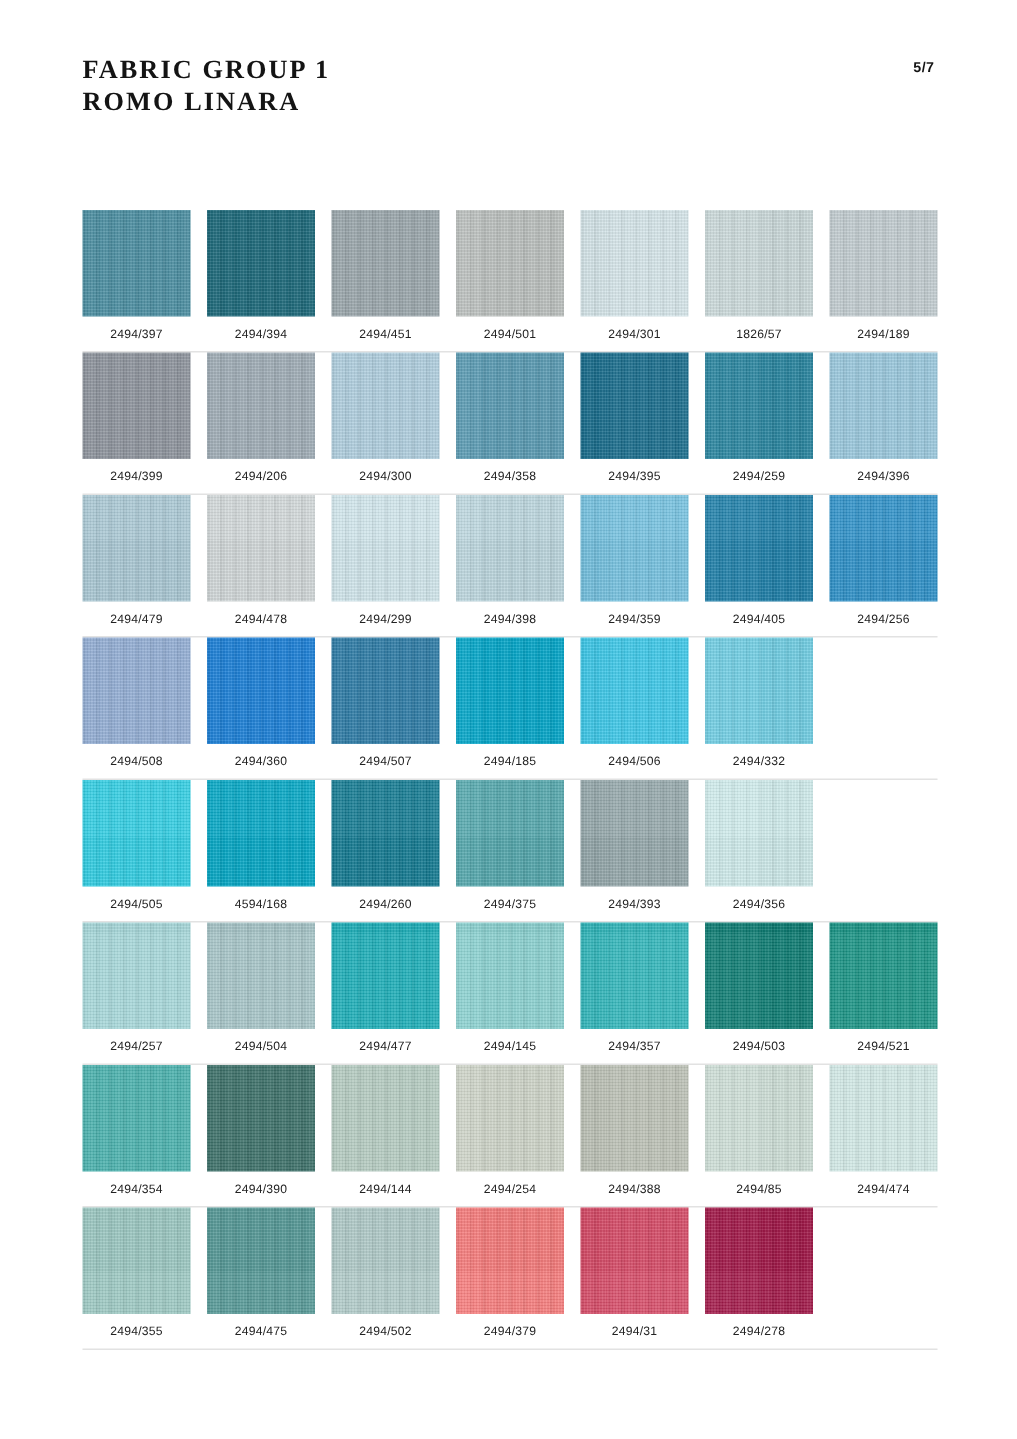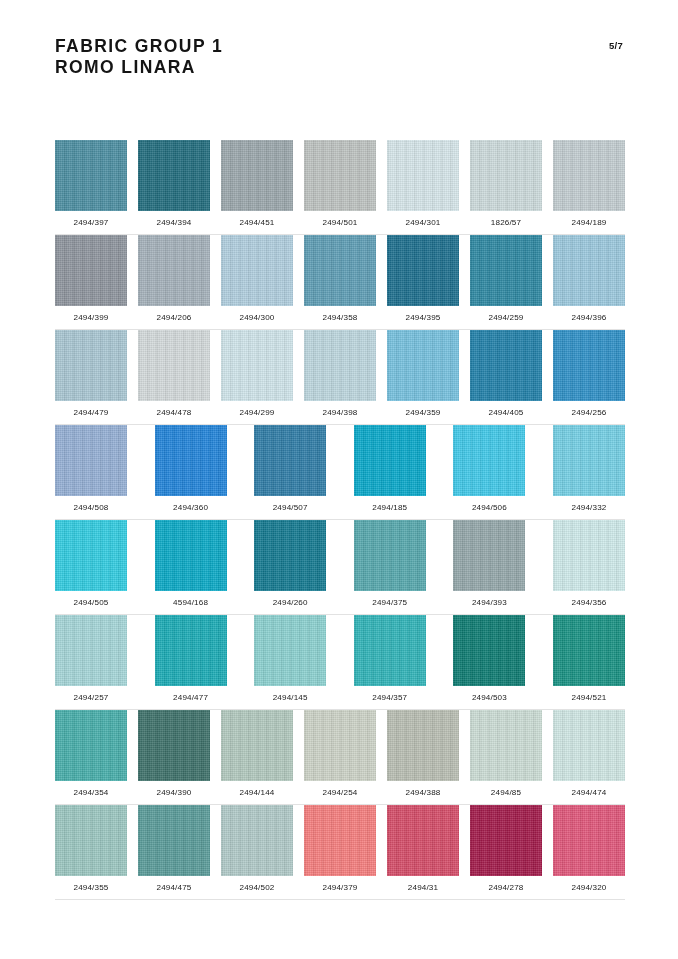--- a/index.html
+++ b/index.html
@@ -27,20 +27,21 @@
 
   
   .header {
     position: absolute;
     left: 55px;
     top: 36px;
     right: 55px;
   }
   .title-block {
     display: block;
+    font-family: Liberation Serif, serif;
   }
   .title-line {
     font-size: 17.5px;
     font-weight: 700;
     letter-spacing: 1.4px;
     line-height: 21px;
     color: #141414;
     white-space: nowrap;
   }
   .page-number {
@@ -68,21 +69,21 @@
     left: 55px;
     top: 140px;
     width: 570px;
   }
   .swatch-row {
     position: relative;
     height: 95px;
   }
   .row-cells {
     display: flex;
-    justify-content: space-between;
+    justify-content: flex-start;
   }
   .cell {
     width: 72px;
     margin-right: 11px;
     position: relative;
   }
   .cell:last-child { margin-right: 0; }
 
   .chip {
     width: 72px;
@@ -312,20 +313,24 @@
         </div>
         <div class="row-rule"></div>
       </div>
       <div class="swatch-row">
         <div class="row-cells">
           <div class="cell">
             <div class="chip" style="background-color: rgb(164, 213, 215);"></div>
             <span class="code">2494/257</span>
           </div>
           <div class="cell">
+            <div class="chip" style="background-color: rgb(167, 197, 200);"></div>
+            <span class="code">2494/504</span>
+          </div>
+          <div class="cell">
             <div class="chip" style="background-color: rgb(24, 170, 180);"></div>
             <span class="code">2494/477</span>
           </div>
           <div class="cell">
             <div class="chip" style="background-color: rgb(138, 208, 207);"></div>
             <span class="code">2494/145</span>
           </div>
           <div class="cell">
             <div class="chip" style="background-color: rgb(46, 179, 183);"></div>
             <span class="code">2494/357</span>
@@ -393,22 +398,18 @@
             <span class="code">2494/379</span>
           </div>
           <div class="cell">
             <div class="chip" style="background-color: rgb(212, 74, 102);"></div>
             <span class="code">2494/31</span>
           </div>
           <div class="cell">
             <div class="chip" style="background-color: rgb(160, 24, 72);"></div>
             <span class="code">2494/278</span>
           </div>
-          <div class="cell">
-            <div class="chip" style="background-color: rgb(224, 85, 121);"></div>
-            <span class="code">2494/320</span>
-          </div>
         </div>
         <div class="row-rule"></div>
       </div>
     </div>
 
 </div>
 
 </body></html>

